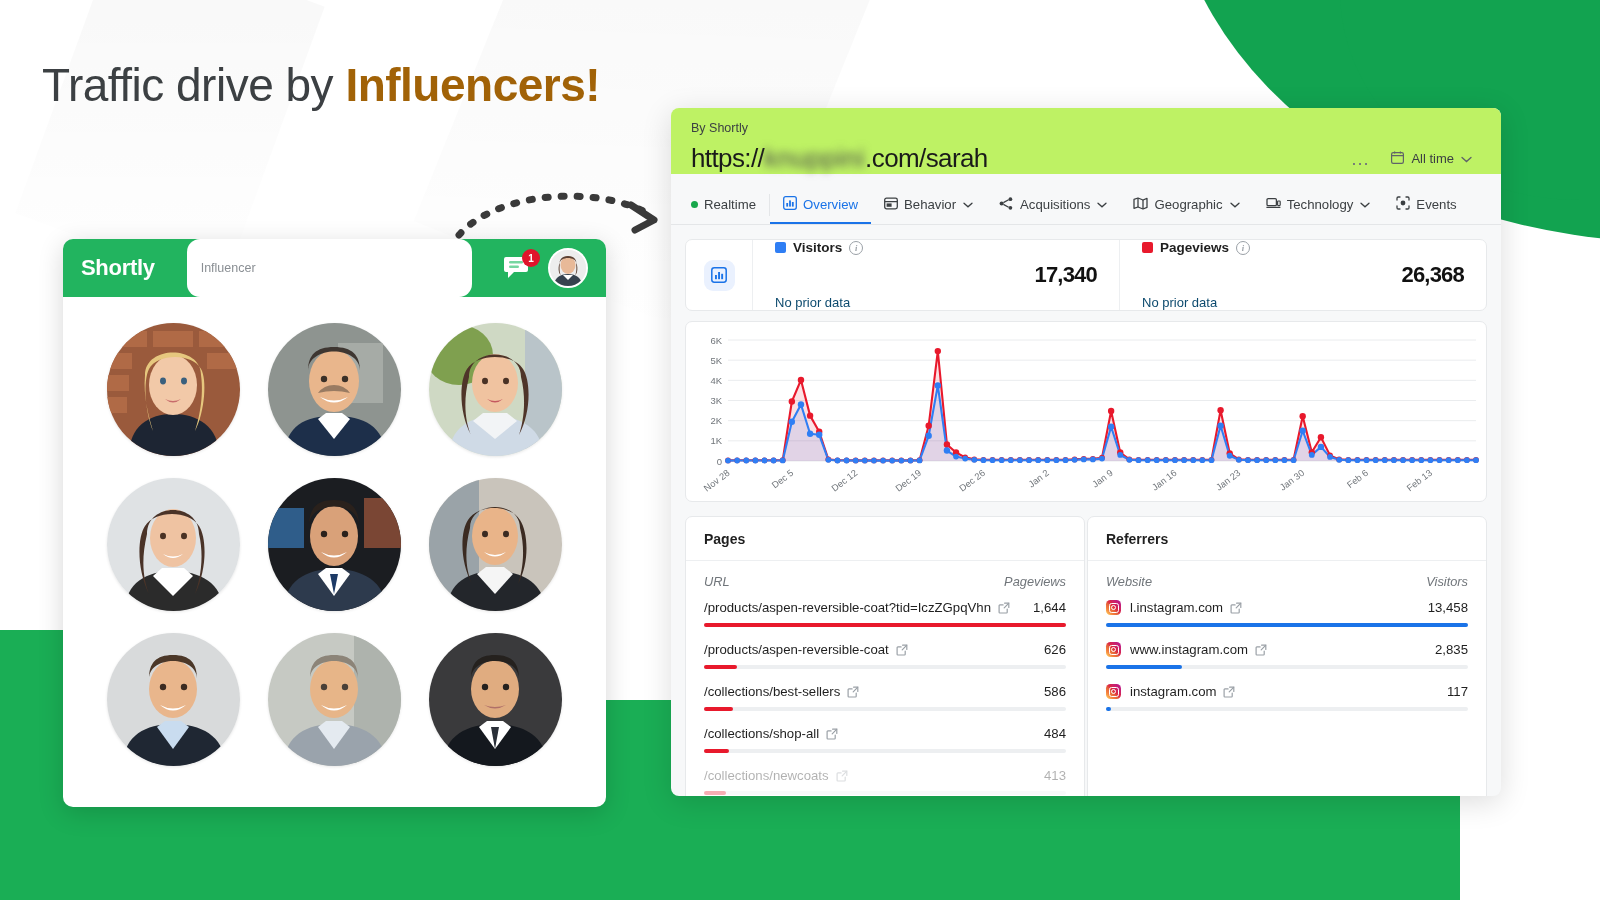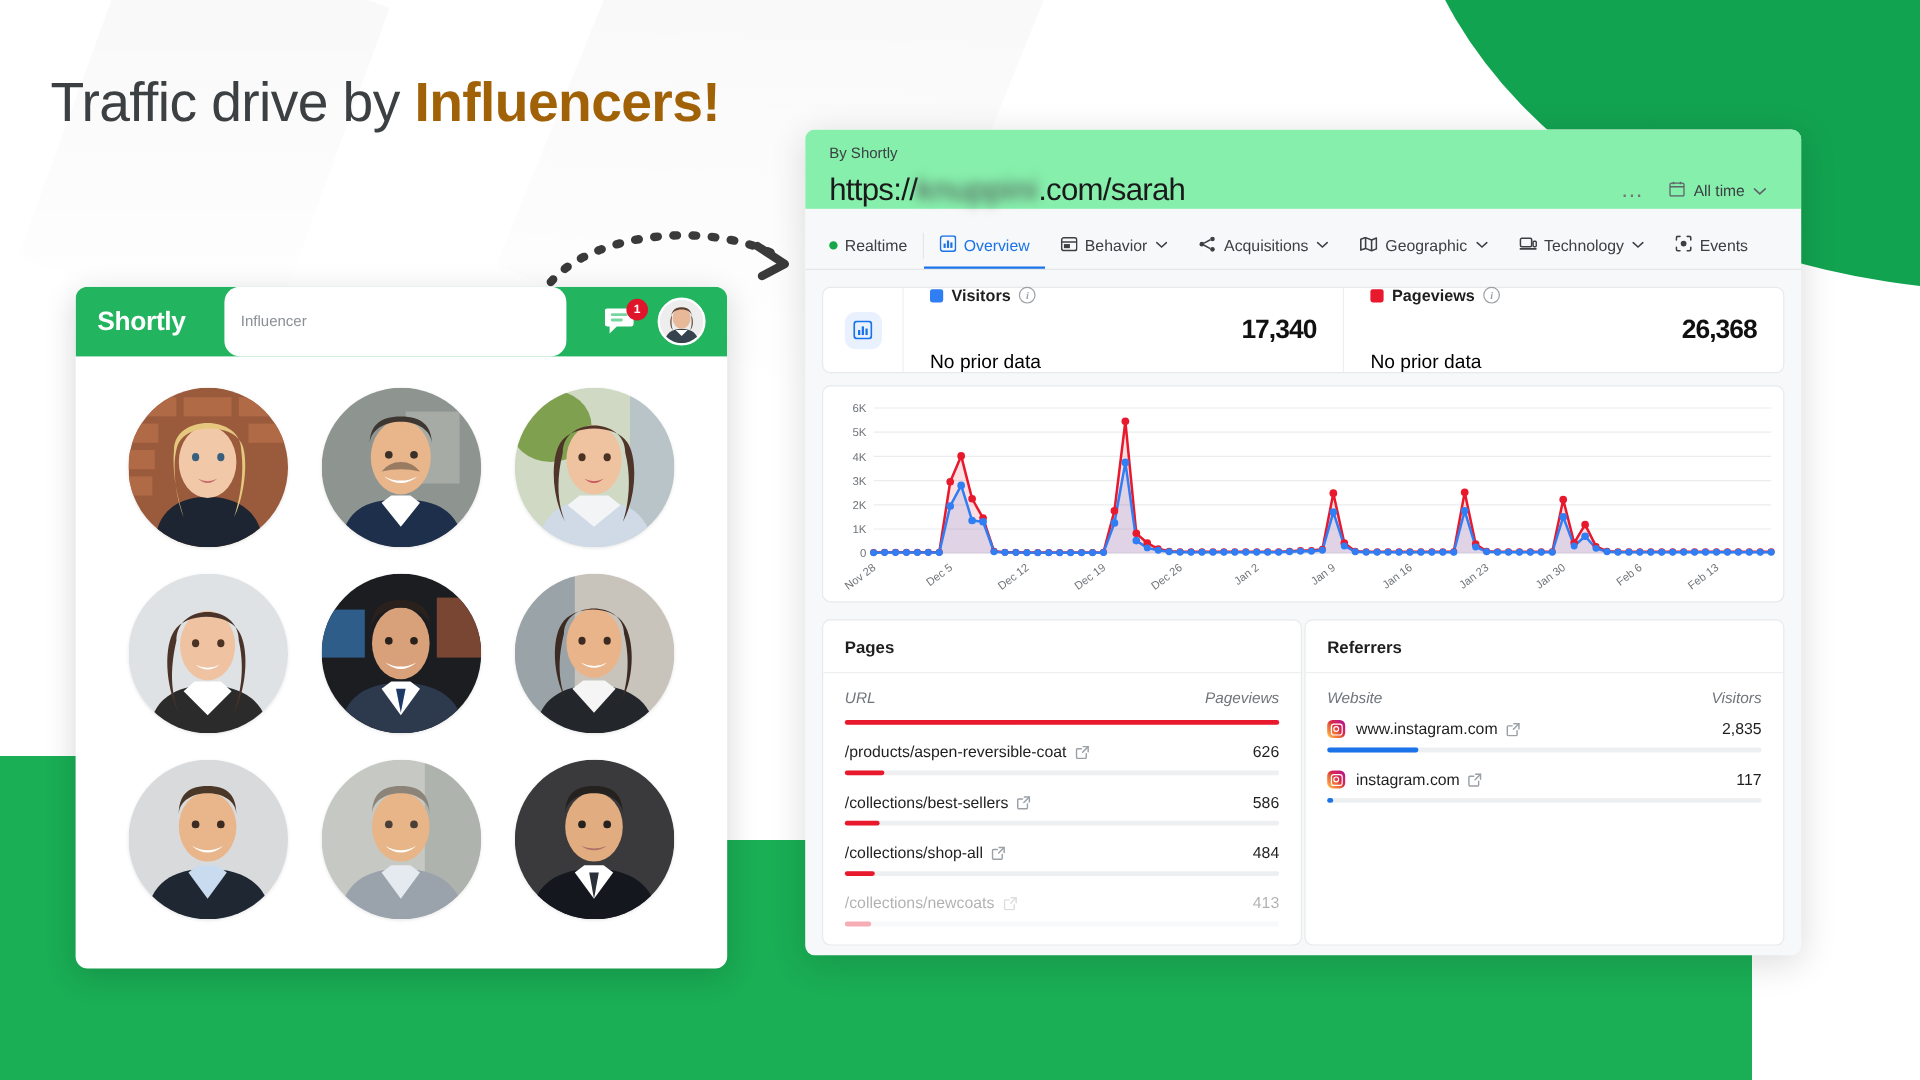--- a/index.html
+++ b/index.html
@@ -92,21 +92,21 @@
   }
   .av .face{position:absolute;inset:0;}
 
   
   .analytics{
     position:absolute;left:671px;top:108px;width:830px;height:688px;
     background:#F7F8F9;border-radius:8px;
     box-shadow:0 6px 30px rgba(0,0,0,0.14);
     overflow:hidden;
   }
-  .an-head{padding:13px 20px 0 20px;background:#86efac;}
+  .an-head{padding:13px 20px 0 20px;background:#bef264;}
   .by-shortly{font-size:12.5px;color:#3c4043;}
   .url-row{display:flex;align-items:center;margin-top:8px;}
   .url{
     font-size:26px;font-weight:400;color:#1a1a1a;letter-spacing:-0.6px;
     display:flex;align-items:baseline;
   }
   .blurred{
     filter:blur(4.5px);color:#4a4a4a;letter-spacing:0.5px;
   }
   .url-actions{margin-left:auto;display:flex;align-items:center;gap:12px;}
@@ -150,21 +150,21 @@
   }
   .stat:last-child{border-right:none;}
   .stat-left{display:flex;flex-direction:column;gap:3px;}
   .stat-label{display:flex;align-items:center;gap:7px;font-size:13.5px;font-weight:700;color:#1f1f1f;}
   .sw{width:11px;height:11px;border-radius:2px;}
   .info-i{
     width:12px;height:12px;border-radius:50%;border:1.2px solid #9aa0a6;
     font-size:8.5px;color:#9aa0a6;display:flex;align-items:center;justify-content:center;
     font-style:italic;font-family:"Liberation Serif",serif;
   }
-  .stat-sub{font-size:16px;color:#000000;margin-top:37px;}
+  .stat-sub{font-size:13px;color:#0c4a6e;margin-top:37px;}
   .stat-val{margin-left:auto;font-size:22px;font-weight:700;color:#111;letter-spacing:-0.8px;}
 
   
   .chart-panel{margin:10px 14px 0 14px;padding:10px 10px 4px 6px;}
   .chart-wrap{position:relative;height:165px;}
 
   
   .tables{display:flex;gap:2px;margin:14px 14px 0 14px;}
   .tbl{flex:1;background:#fff;border:1px solid #E7E9EB;border-radius:7px;overflow:hidden;}
   .tbl-title{padding:14px 18px 13px 18px;font-size:14px;font-weight:700;color:#1f1f1f;border-bottom:1px solid #EDEFF1;}
@@ -753,20 +753,29 @@
 
   <div class="tables">
     <div class="tbl">
       <div class="tbl-title">Pages</div>
       <div class="tbl-head">
         <span>URL</span>
         <span class="r">Pageviews</span>
       </div>
       <div id="pages-rows">
           <div class="row">
+            <div class="row-top">
+              <span>/products/aspen-reversible-coat?tid=IczZGpqVhn</span>
+              <svg width="12" height="12" viewBox="0 0 12 12" style="margin-left:7px;vertical-align:-1px">
+                <path d="M6.6,1.2 H10.8 V5.4" fill="none" stroke="#9aa0a6" stroke-width="1.2" stroke-linecap="round"></path>
+                <path d="M10.6,1.4 L6.2,5.8" stroke="#9aa0a6" stroke-width="1.2" stroke-linecap="round"></path>
+                <path d="M9.2,7 V10.2 A0.8,0.8 0 0 1 8.4,11 H1.9 A0.8,0.8 0 0 1 1.1,10.2 V3.7 A0.8,0.8 0 0 1 1.9,2.9 H5.1" fill="none" stroke="#9aa0a6" stroke-width="1.2" stroke-linecap="round"></path>
+              </svg>
+              <span class="val">1,644</span>
+            </div>
             <div class="bar-track">
               <div class="bar-fill" style="width:100%;background:#E8192C"></div>
             </div>
           </div>
           <div class="row">
             <div class="row-top">
               <span>/products/aspen-reversible-coat</span>
               <svg width="12" height="12" viewBox="0 0 12 12" style="margin-left:7px;vertical-align:-1px">
                 <path d="M6.6,1.2 H10.8 V5.4" fill="none" stroke="#9aa0a6" stroke-width="1.2" stroke-linecap="round"></path>
                 <path d="M10.6,1.4 L6.2,5.8" stroke="#9aa0a6" stroke-width="1.2" stroke-linecap="round"></path>
@@ -828,20 +837,37 @@
       <div class="tbl-head">
         <span>Website</span>
         <span class="r">Visitors</span>
       </div>
       <div id="ref-rows">
           <div class="row">
             <div class="row-top">
               <span class="ig">
                 <span class="ig-inner"></span>
               </span>
+              <span>l.instagram.com</span>
+              <svg width="12" height="12" viewBox="0 0 12 12" style="margin-left:7px;vertical-align:-1px">
+                <path d="M6.6,1.2 H10.8 V5.4" fill="none" stroke="#9aa0a6" stroke-width="1.2" stroke-linecap="round"></path>
+                <path d="M10.6,1.4 L6.2,5.8" stroke="#9aa0a6" stroke-width="1.2" stroke-linecap="round"></path>
+                <path d="M9.2,7 V10.2 A0.8,0.8 0 0 1 8.4,11 H1.9 A0.8,0.8 0 0 1 1.1,10.2 V3.7 A0.8,0.8 0 0 1 1.9,2.9 H5.1" fill="none" stroke="#9aa0a6" stroke-width="1.2" stroke-linecap="round"></path>
+              </svg>
+              <span class="val">13,458</span>
+            </div>
+            <div class="bar-track">
+              <div class="bar-fill" style="width:100%;background:#1A73E8"></div>
+            </div>
+          </div>
+          <div class="row">
+            <div class="row-top">
+              <span class="ig">
+                <span class="ig-inner"></span>
+              </span>
               <span>www.instagram.com</span>
               <svg width="12" height="12" viewBox="0 0 12 12" style="margin-left:7px;vertical-align:-1px">
                 <path d="M6.6,1.2 H10.8 V5.4" fill="none" stroke="#9aa0a6" stroke-width="1.2" stroke-linecap="round"></path>
                 <path d="M10.6,1.4 L6.2,5.8" stroke="#9aa0a6" stroke-width="1.2" stroke-linecap="round"></path>
                 <path d="M9.2,7 V10.2 A0.8,0.8 0 0 1 8.4,11 H1.9 A0.8,0.8 0 0 1 1.1,10.2 V3.7 A0.8,0.8 0 0 1 1.9,2.9 H5.1" fill="none" stroke="#9aa0a6" stroke-width="1.2" stroke-linecap="round"></path>
               </svg>
               <span class="val">2,835</span>
             </div>
             <div class="bar-track">
               <div class="bar-fill" style="width:21%;background:#1A73E8"></div>

